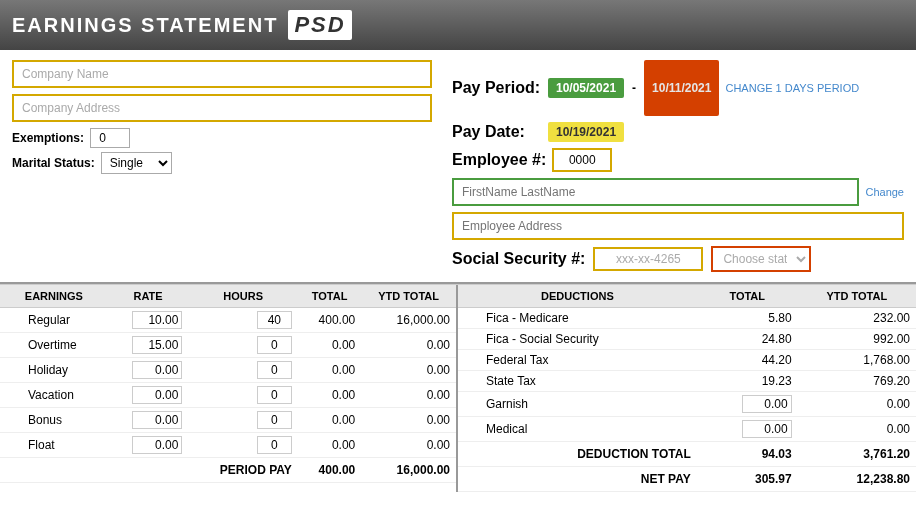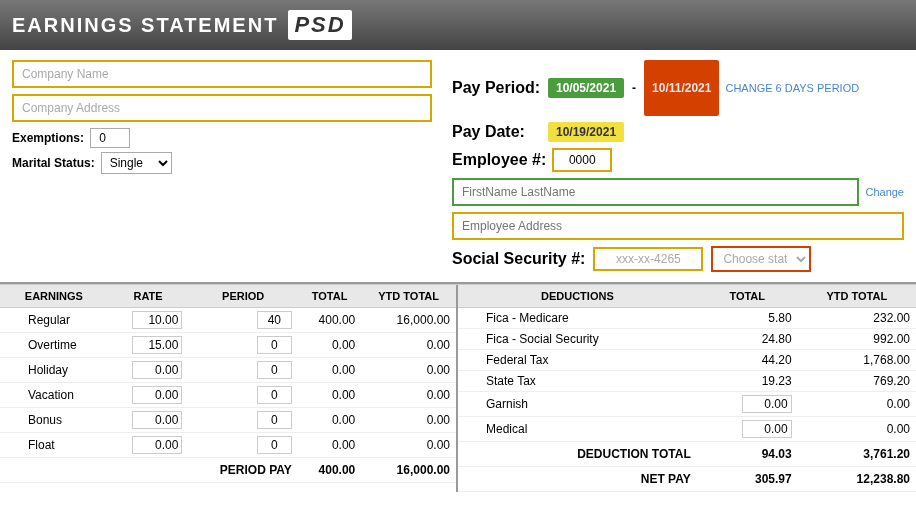--- a/index.html
+++ b/index.html
@@ -290,21 +290,21 @@
       </select>
     </div>
   </div>
 
   <div class="right-panel">
     <div class="pay-row">
       <span class="pay-label">Pay Period:</span>
       <span class="badge-green">10/05/2021</span>
       <span class="dash">-</span>
       <span class="badge-orange">10/11/2021</span>
-      <a class="change-link">CHANGE 6 DAYS PERIOD</a>
+      <a class="change-link">CHANGE 1 DAYS PERIOD</a>
     </div>
     <div class="pay-row">
       <span class="pay-label">Pay Date:</span>
       <span class="badge-yellow">10/19/2021</span>
     </div>
     <div class="pay-row">
       <span class="pay-label">Employee #:</span>
       <input class="input-border-yellow" value="0000" style="">
     </div>
     <div class="name-row">
@@ -327,21 +327,21 @@
 </div>
 
 <div class="bottom-section">
 
   <div class="earnings-table">
     <table>
       <thead>
         <tr>
           <th class="left">EARNINGS</th>
           <th>RATE</th>
-          <th>PERIOD</th>
+          <th>HOURS</th>
           <th>TOTAL</th>
           <th>YTD TOTAL</th>
         </tr>
       </thead>
       <tbody id="earnings-body">
       <tr>
     <td class="left">Regular</td>
     <td><input class="td-input" type="text" value="10.00" style=""></td>
     <td><input class="td-input-sm" type="text" value="40" style=""></td>
     <td>400.00</td>

